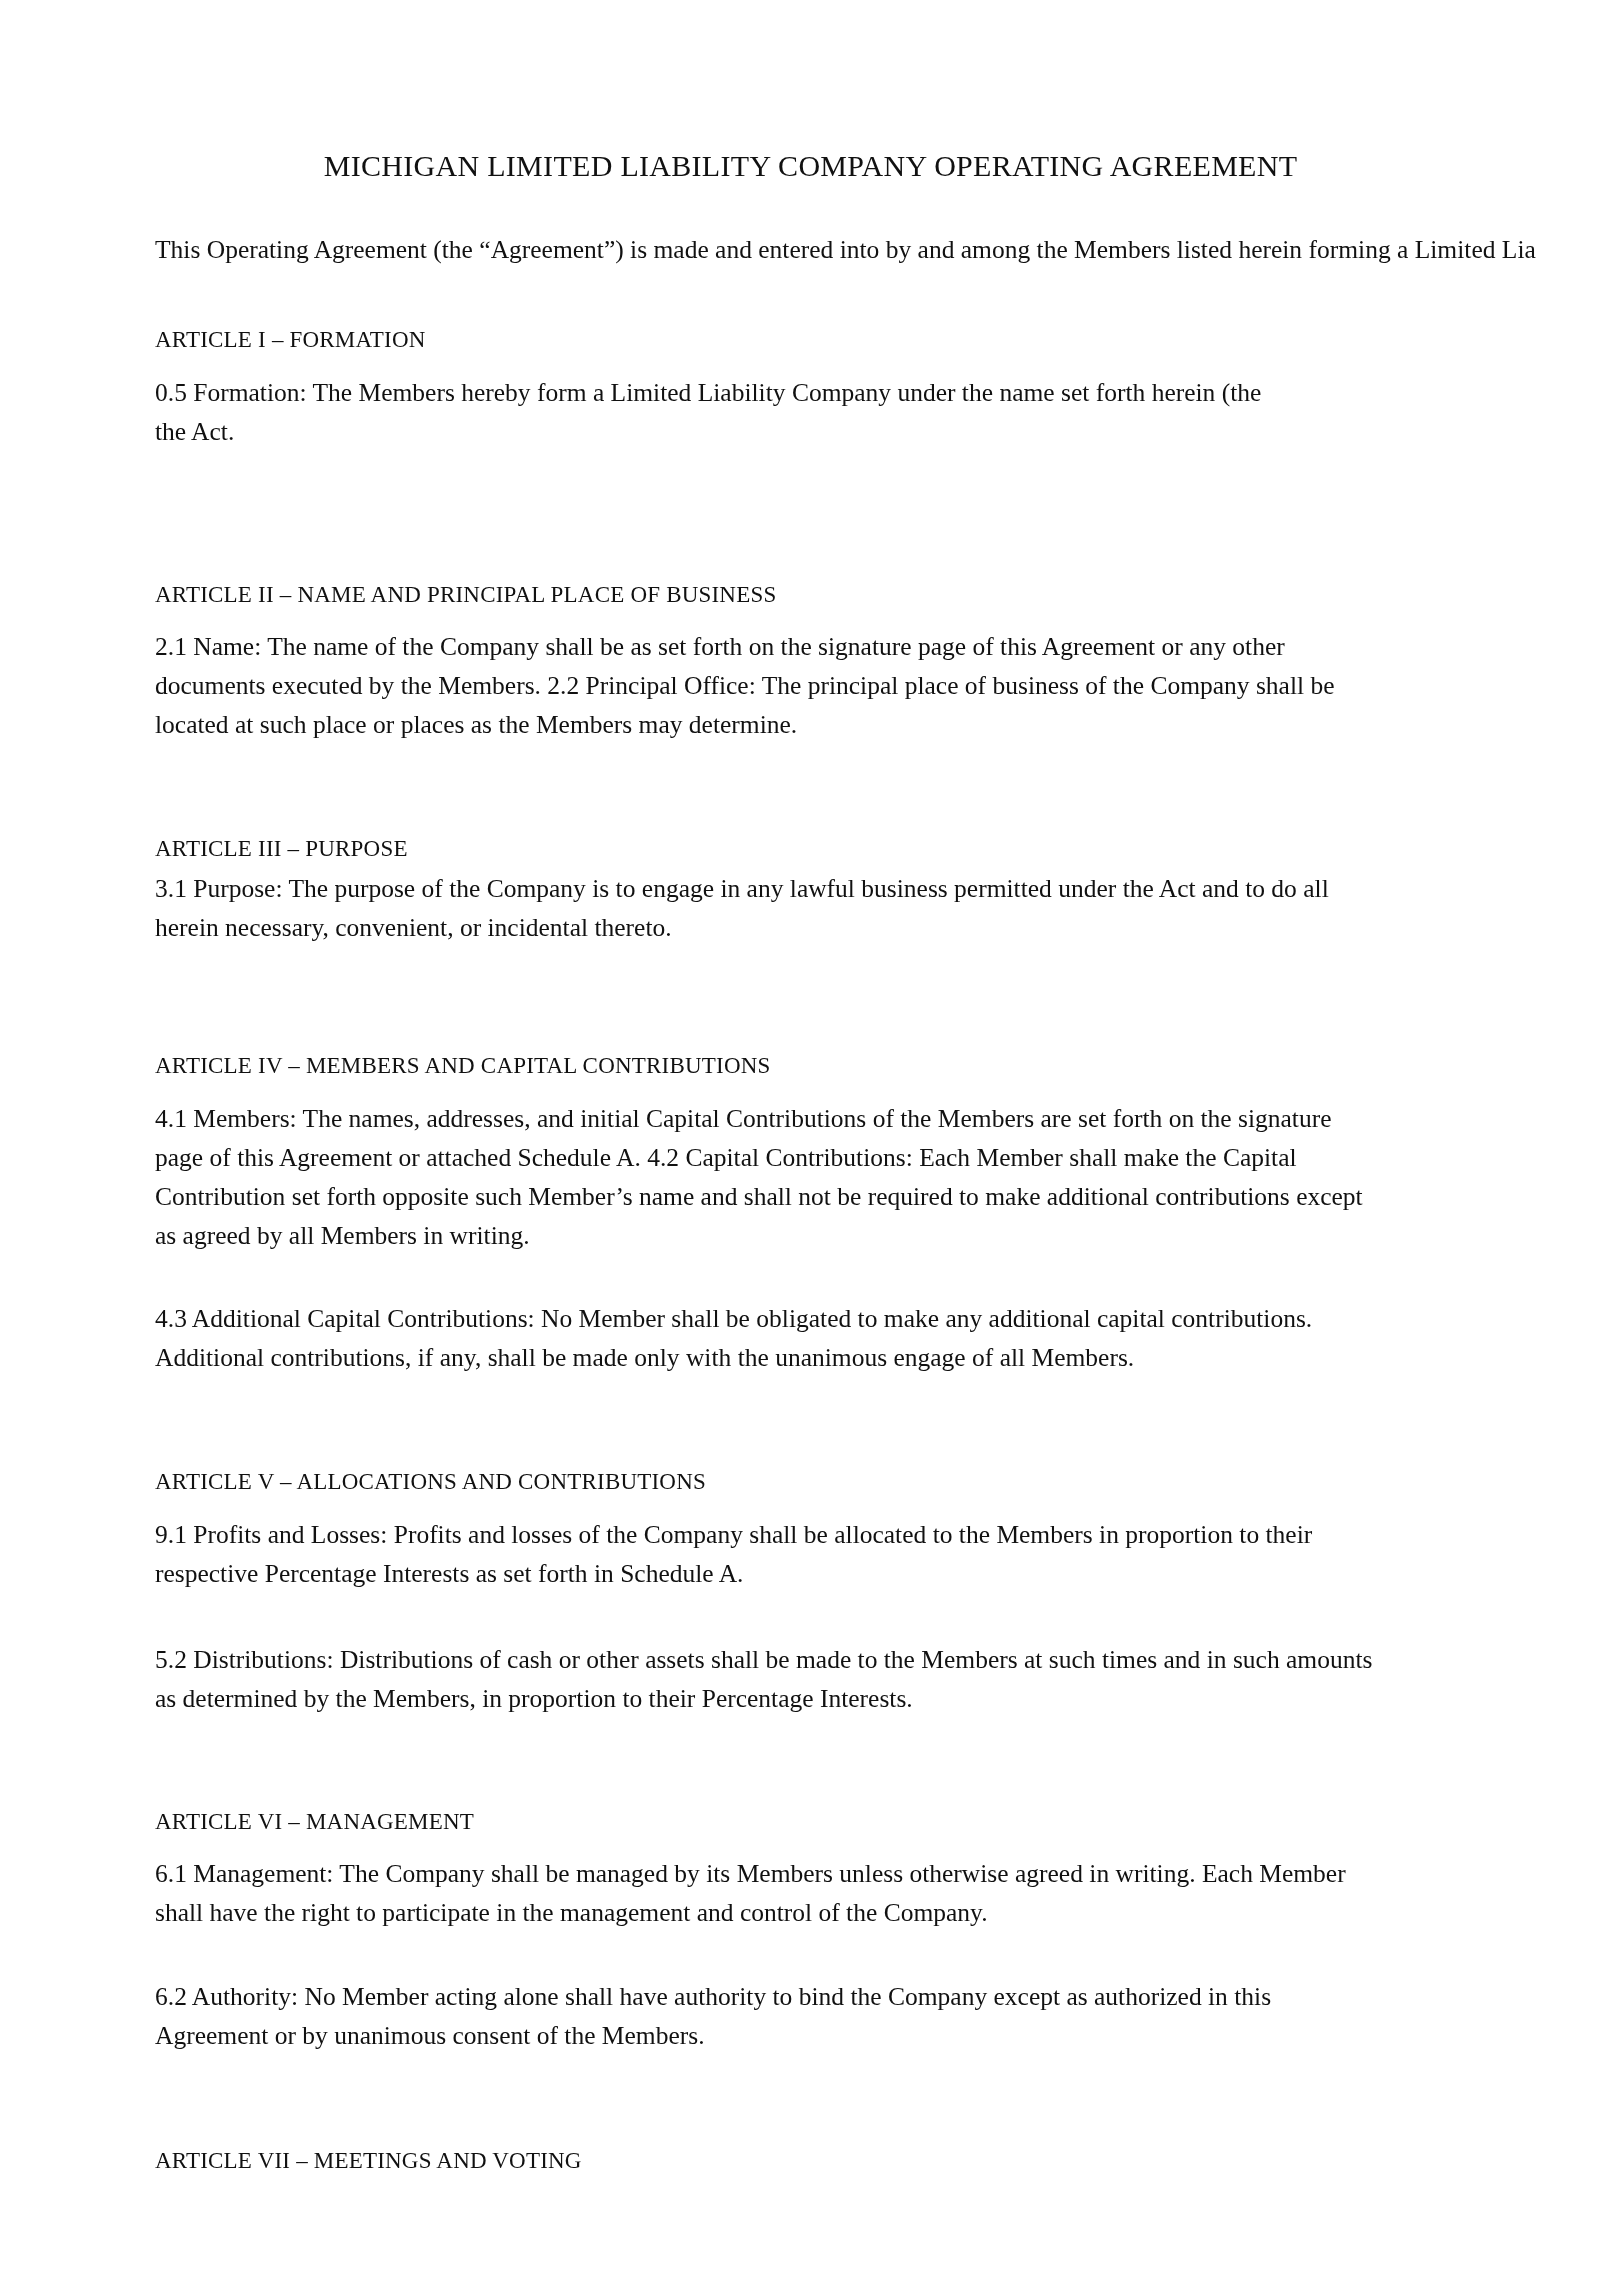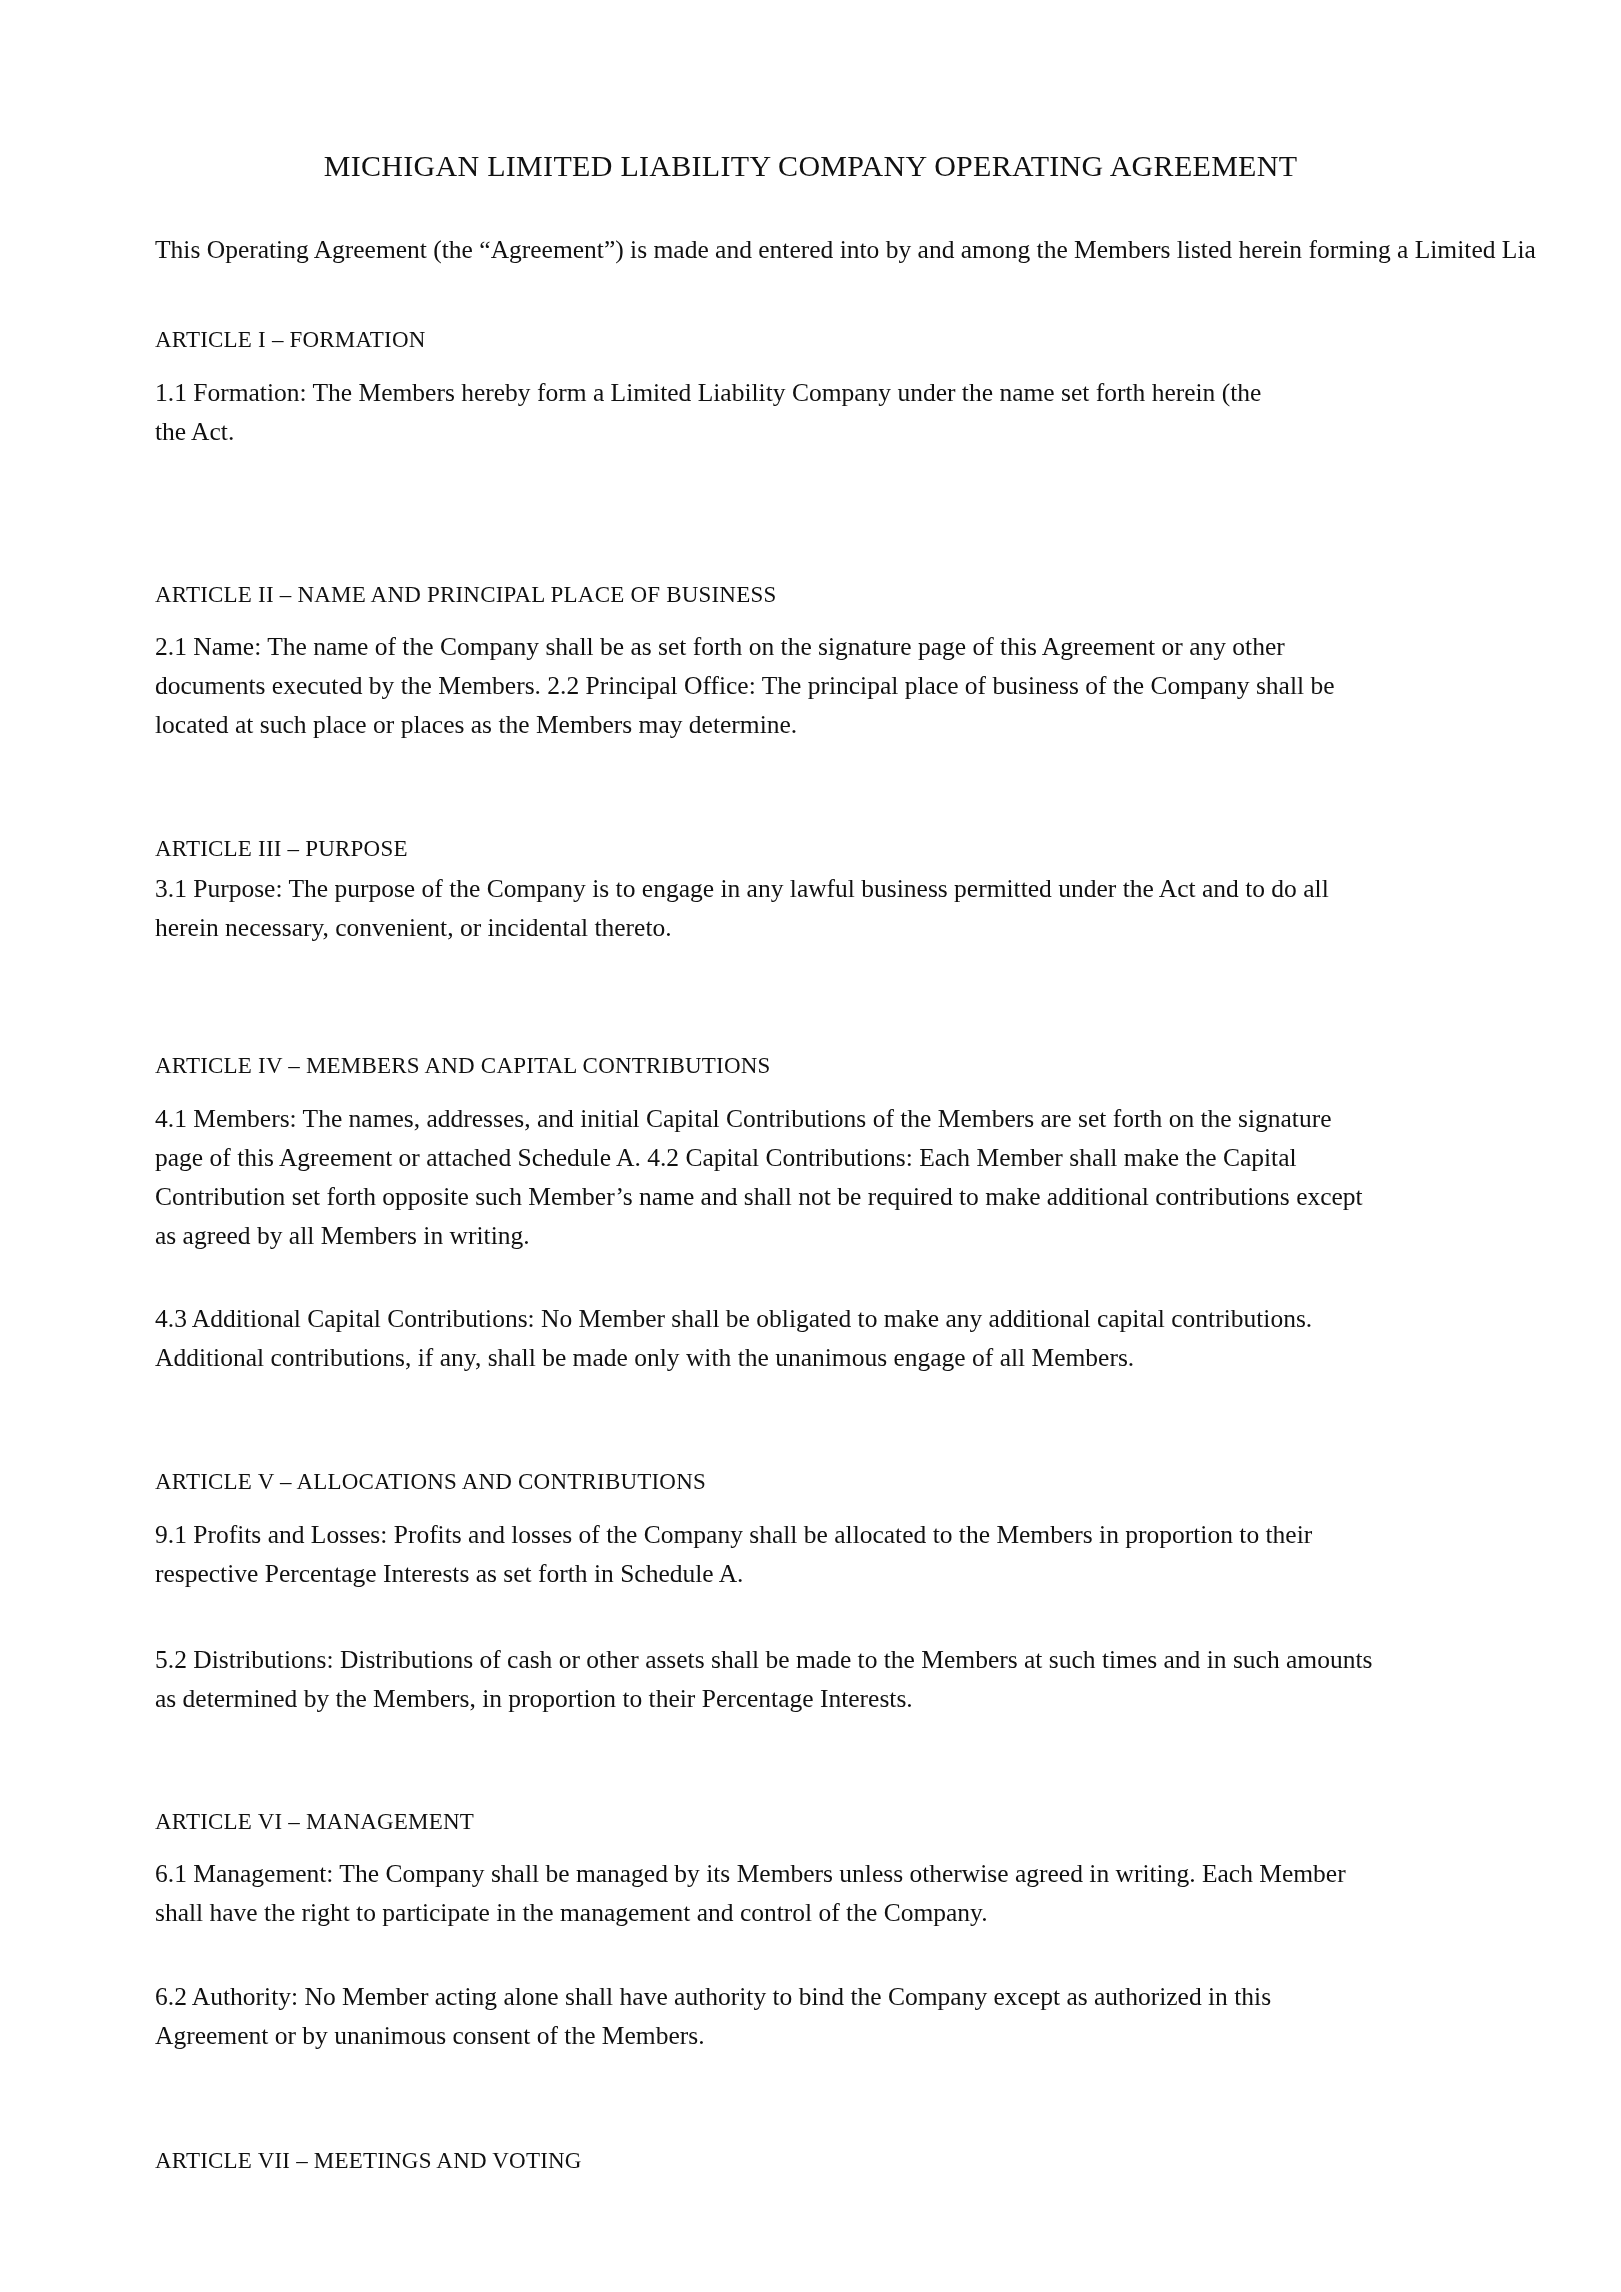--- a/index.html
+++ b/index.html
@@ -18,21 +18,21 @@
 
 <div class="page">
 
   <div class="title">MICHIGAN LIMITED LIABILITY COMPANY OPERATING AGREEMENT</div>
 
   <div class="intro">This Operating Agreement (the “Agreement”) is made and entered into by and among the Members listed herein forming a Limited Lia</div>
 
   <section>
     <div class="heading" style="top:327px">ARTICLE I – FORMATION</div>
     <div class="para" style="top:373px">
-      <span class="line">1.1 Formation: The Members hereby form a Limited Liability Company under the name set forth herein (the</span>
+      <span class="line">0.5 Formation: The Members hereby form a Limited Liability Company under the name set forth herein (the</span>
       <span class="line">the Act.</span>
     </div>
   </section>
 
   <section>
     <div class="heading" style="top:582px">ARTICLE II – NAME AND PRINCIPAL PLACE OF BUSINESS</div>
     <div class="para" style="top:627px">
       <span class="line">2.1 Name: The name of the Company shall be as set forth on the signature page of this Agreement or any other</span>
       <span class="line">documents executed by the Members. 2.2 Principal Office: The principal place of business of the Company shall be</span>
       <span class="line">located at such place or places as the Members may determine.</span>

